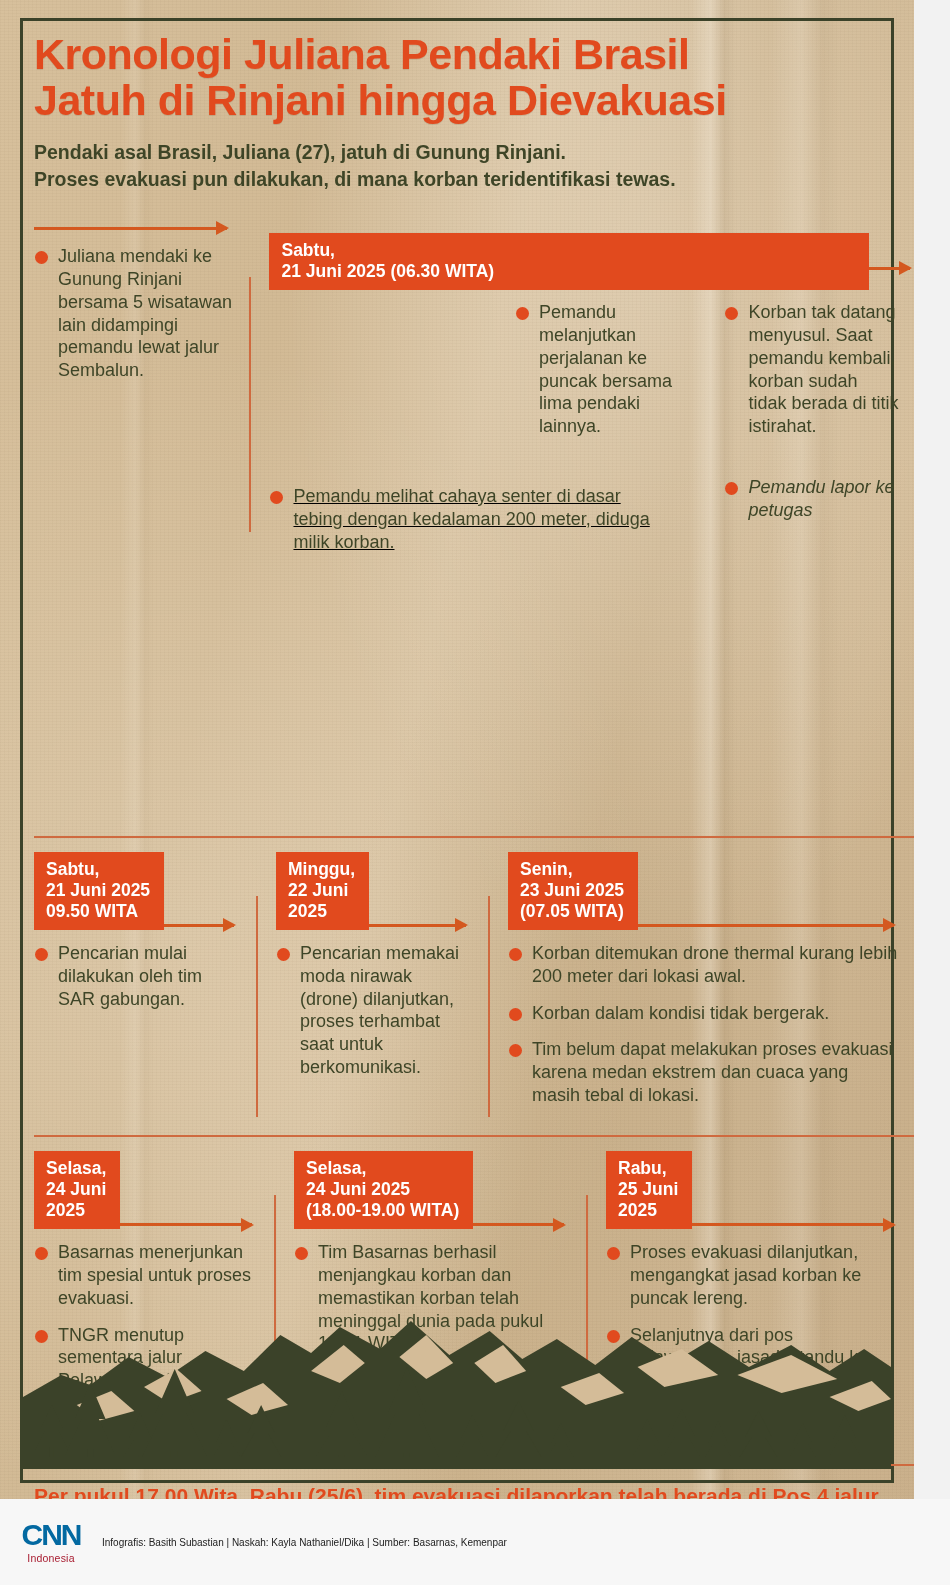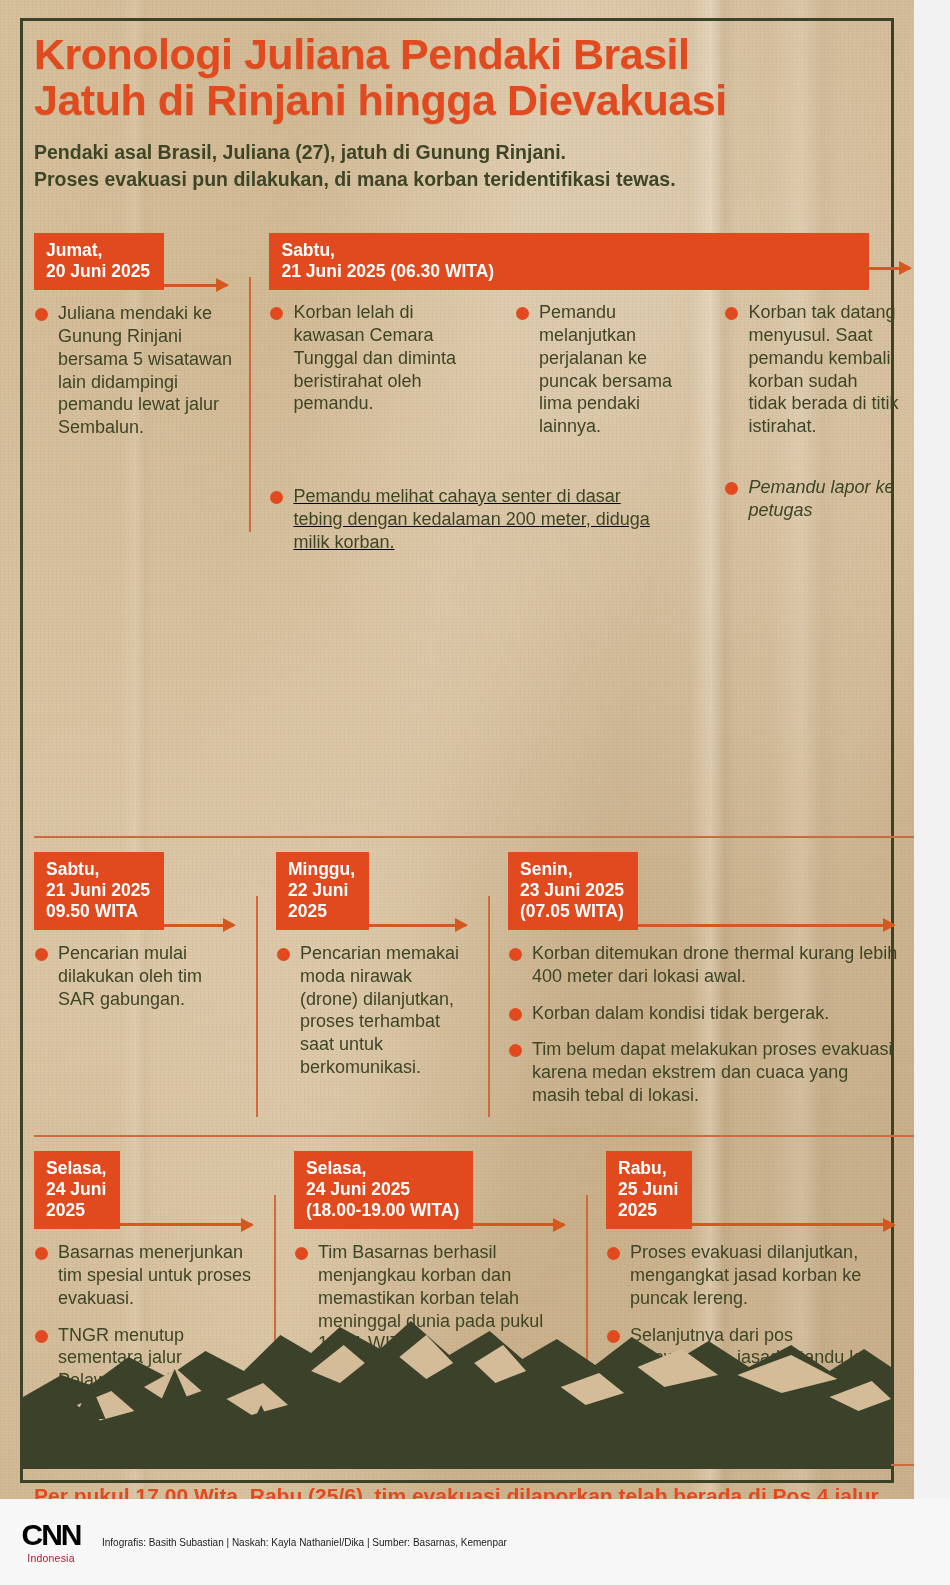--- a/index.html
+++ b/index.html
@@ -170,21 +170,21 @@
     position: absolute;
     left: 0; top: 1499px;
     width: 950px; height: 86px;
     background: #f7f7f7;
     display: flex;
     align-items: center;
     padding-left: 18px;
   }
   .logo { width: 66px; text-align: center; margin-right: 18px; }
   .logo .cnn {
-    color: #000000;
+    color: #0369a1;
     font-size: 30px;
     font-weight: bold;
     letter-spacing: -2px;
     line-height: 1;
     font-family: "Liberation Sans", sans-serif;
   }
   .logo .sub {
     color: #a81c30;
     font-size: 10.5px;
     letter-spacing: .2px;
@@ -216,37 +216,32 @@
     <div class="subtitle">
       <div>Pendaki asal Brasil, Juliana (27), jatuh di Gunung Rinjani.</div>
       <div>Proses evakuasi pun dilakukan, di mana korban teridentifikasi tewas.</div>
     </div>
 
     <div class="row first" style="margin-top:18px;">
       <div class="cols">
         <div class="col" style="width:216px;">
           <div class="badge-wrap">
             <div class="arrow"></div>
-            <span class="badge" style="white-space:pre-line;">Jumat,
-20 Juni 2025</span>
           </div>
           <ul class="bullets">
             <li>Juliana mendaki ke Gunung Rinjani bersama 5 wisatawan lain didampingi pemandu lewat jalur Sembalun.</li>
           </ul>
         </div>
 
         <div class="col div" style="width:246px;">
           <div class="badge-wrap" style="position:static;">
             <span class="badge" style="white-space:pre-line; position:absolute; left:20px; top:0; width:600px; z-index:3;">Sabtu,
 21 Juni 2025 (06.30 WITA)</span>
             <div style="height:56px;"></div>
           </div>
-          <ul class="bullets">
-            <li>Korban lelah di kawasan Cemara Tunggal dan diminta beristirahat oleh pemandu.</li>
-          </ul>
           <ul class="bullets" style="position:absolute; left:20px; top:240px; width:405px;text-decoration:underline;">
             <li>Pemandu melihat cahaya senter di dasar tebing dengan kedalaman 200 meter, diduga milik korban.</li>
           </ul>
         </div>
 
         <div class="col" style="width:210px; z-index:4;">
           <div style="height:56px;"></div>
           <ul class="bullets">
             <li>Pemandu melanjutkan perjalanan ke puncak bersama lima pendaki lainnya.</li>
           </ul>
@@ -294,21 +289,21 @@
         </div>
 
         <div class="col div" style="width:428px;">
           <div class="badge-wrap">
             <div class="arrow"></div>
             <span class="badge" style="white-space:pre-line;">Senin,
 23 Juni 2025
 (07.05 WITA)</span>
           </div>
           <ul class="bullets">
-            <li>Korban ditemukan drone thermal kurang lebih 400 meter dari lokasi awal.</li>
+            <li>Korban ditemukan drone thermal kurang lebih 200 meter dari lokasi awal.</li>
             <li>Korban dalam kondisi tidak bergerak.</li>
             <li>Tim belum dapat melakukan proses evakuasi karena medan ekstrem dan cuaca yang masih tebal di lokasi.</li>
           </ul>
         </div>
       </div>
       <div style="height:14px;"></div>
     </div>
 
     <div class="row">
       <div class="cols">

